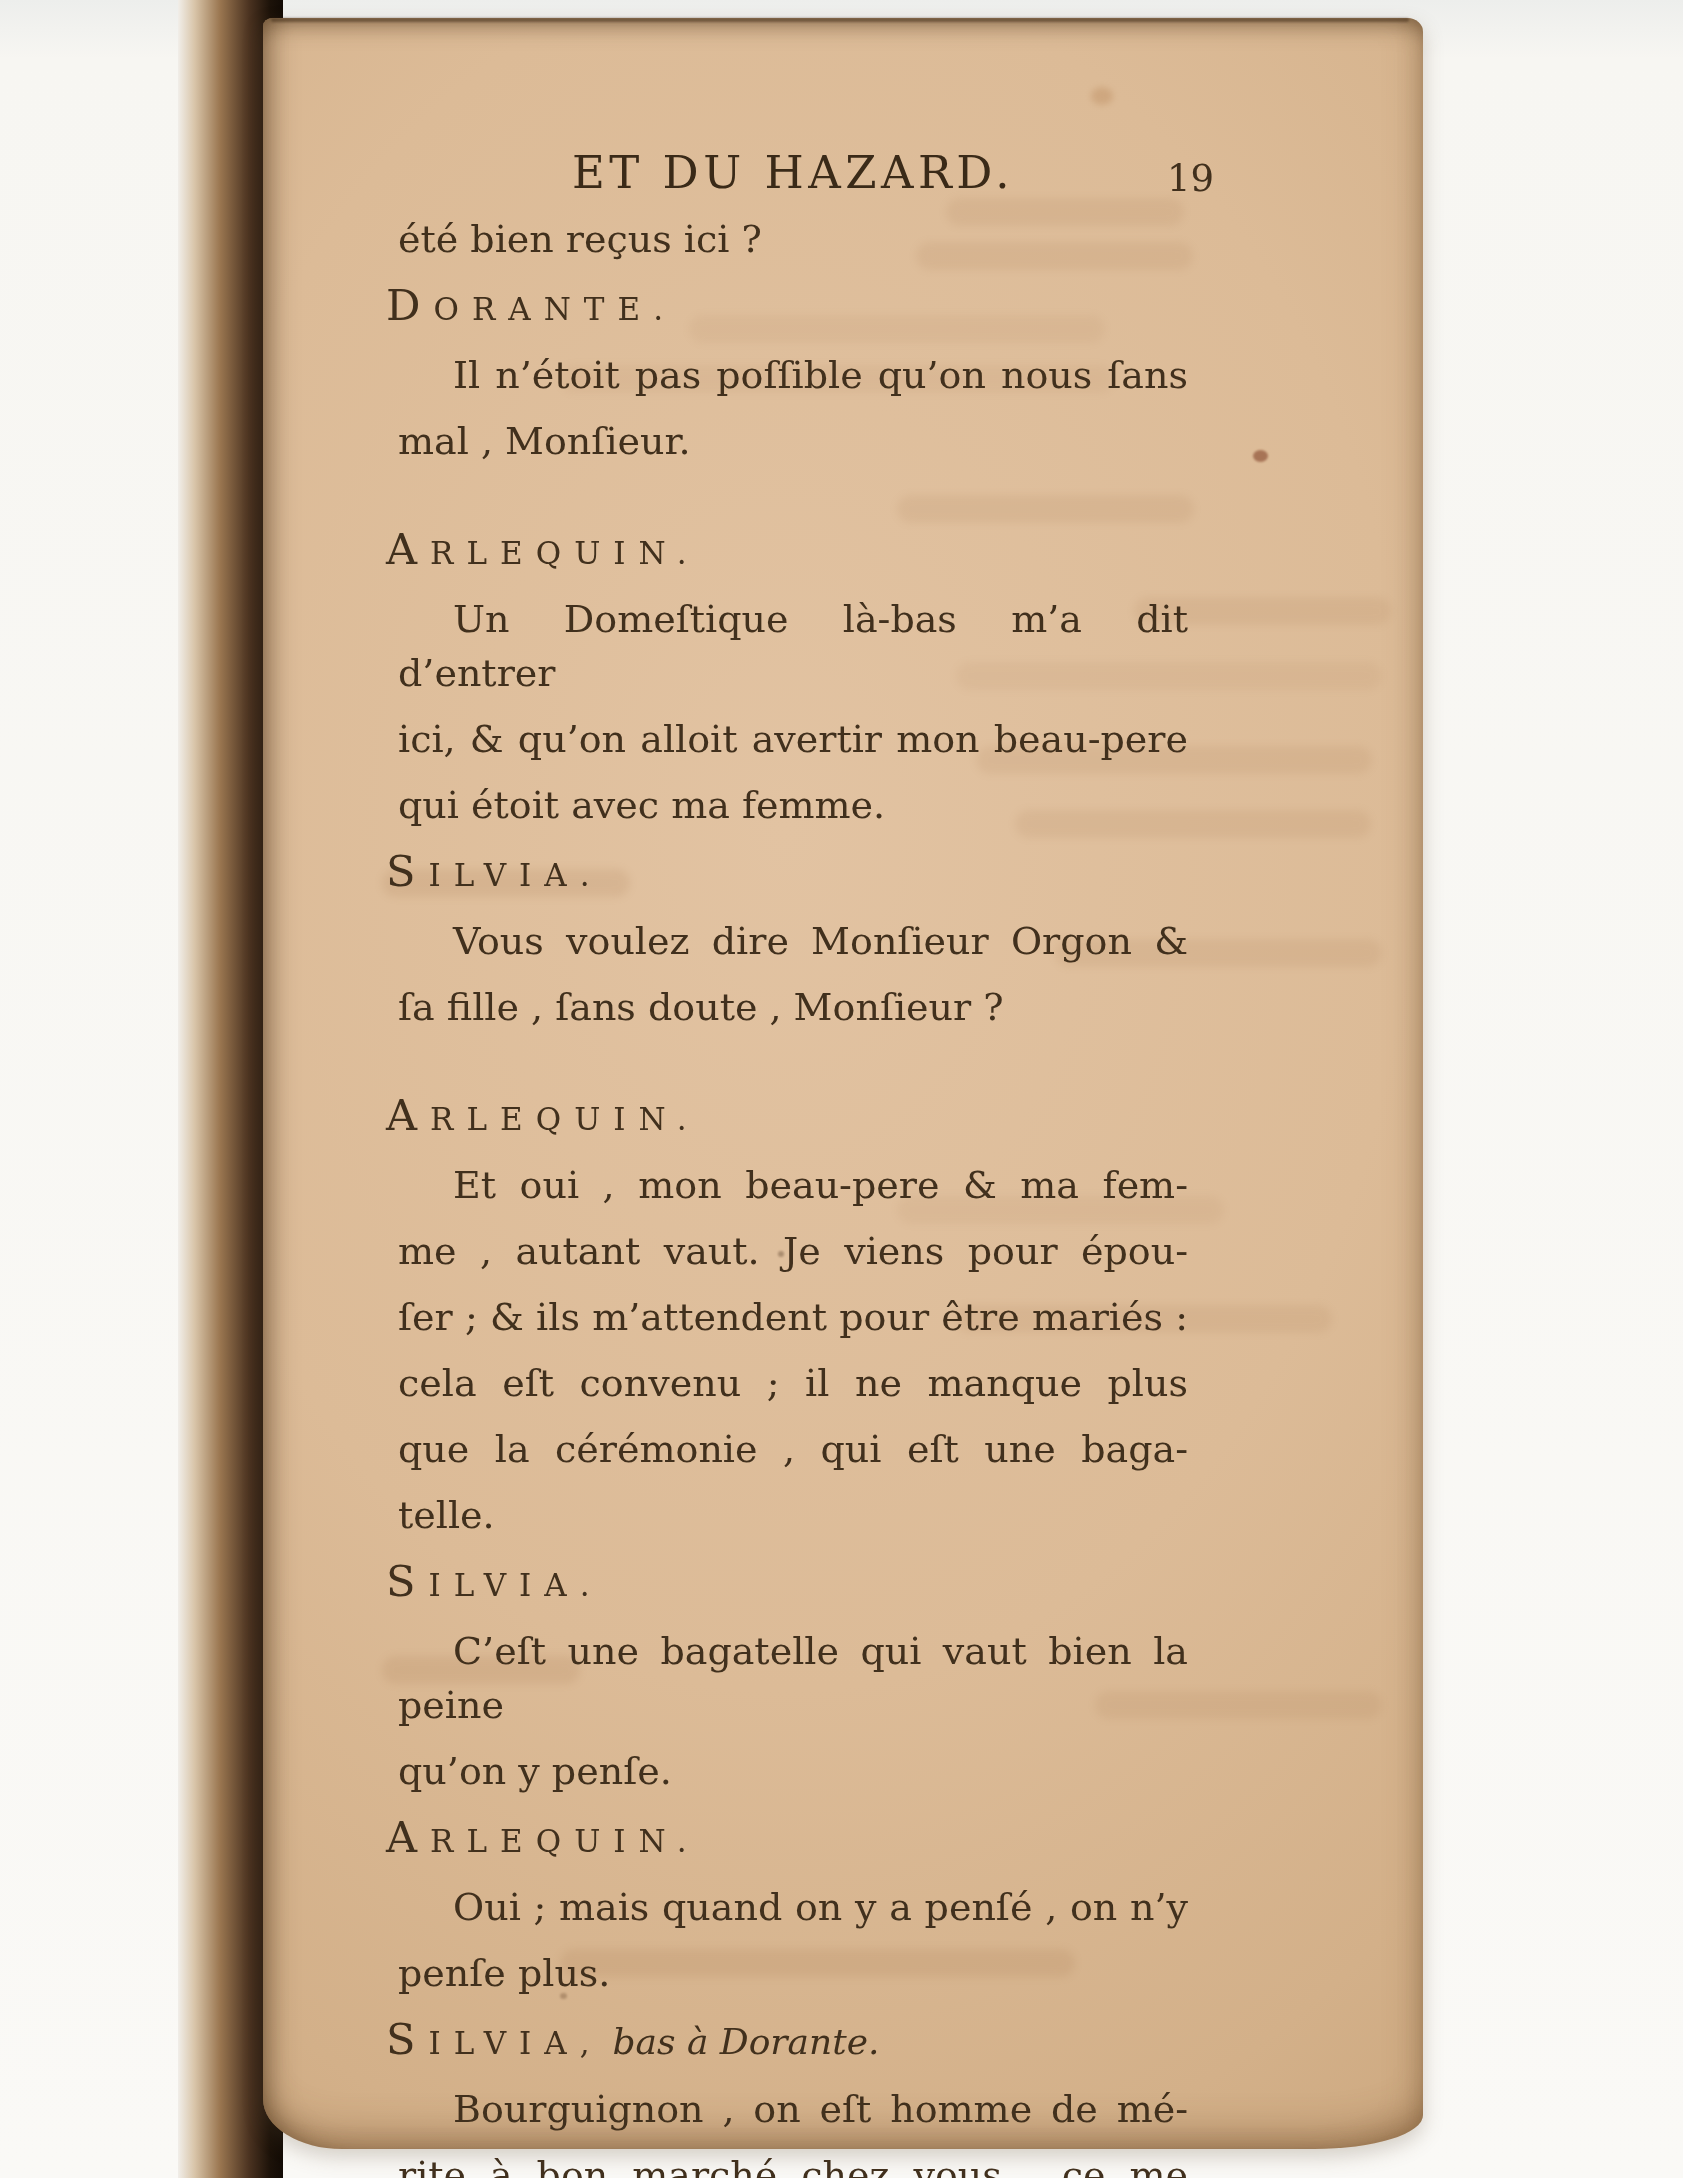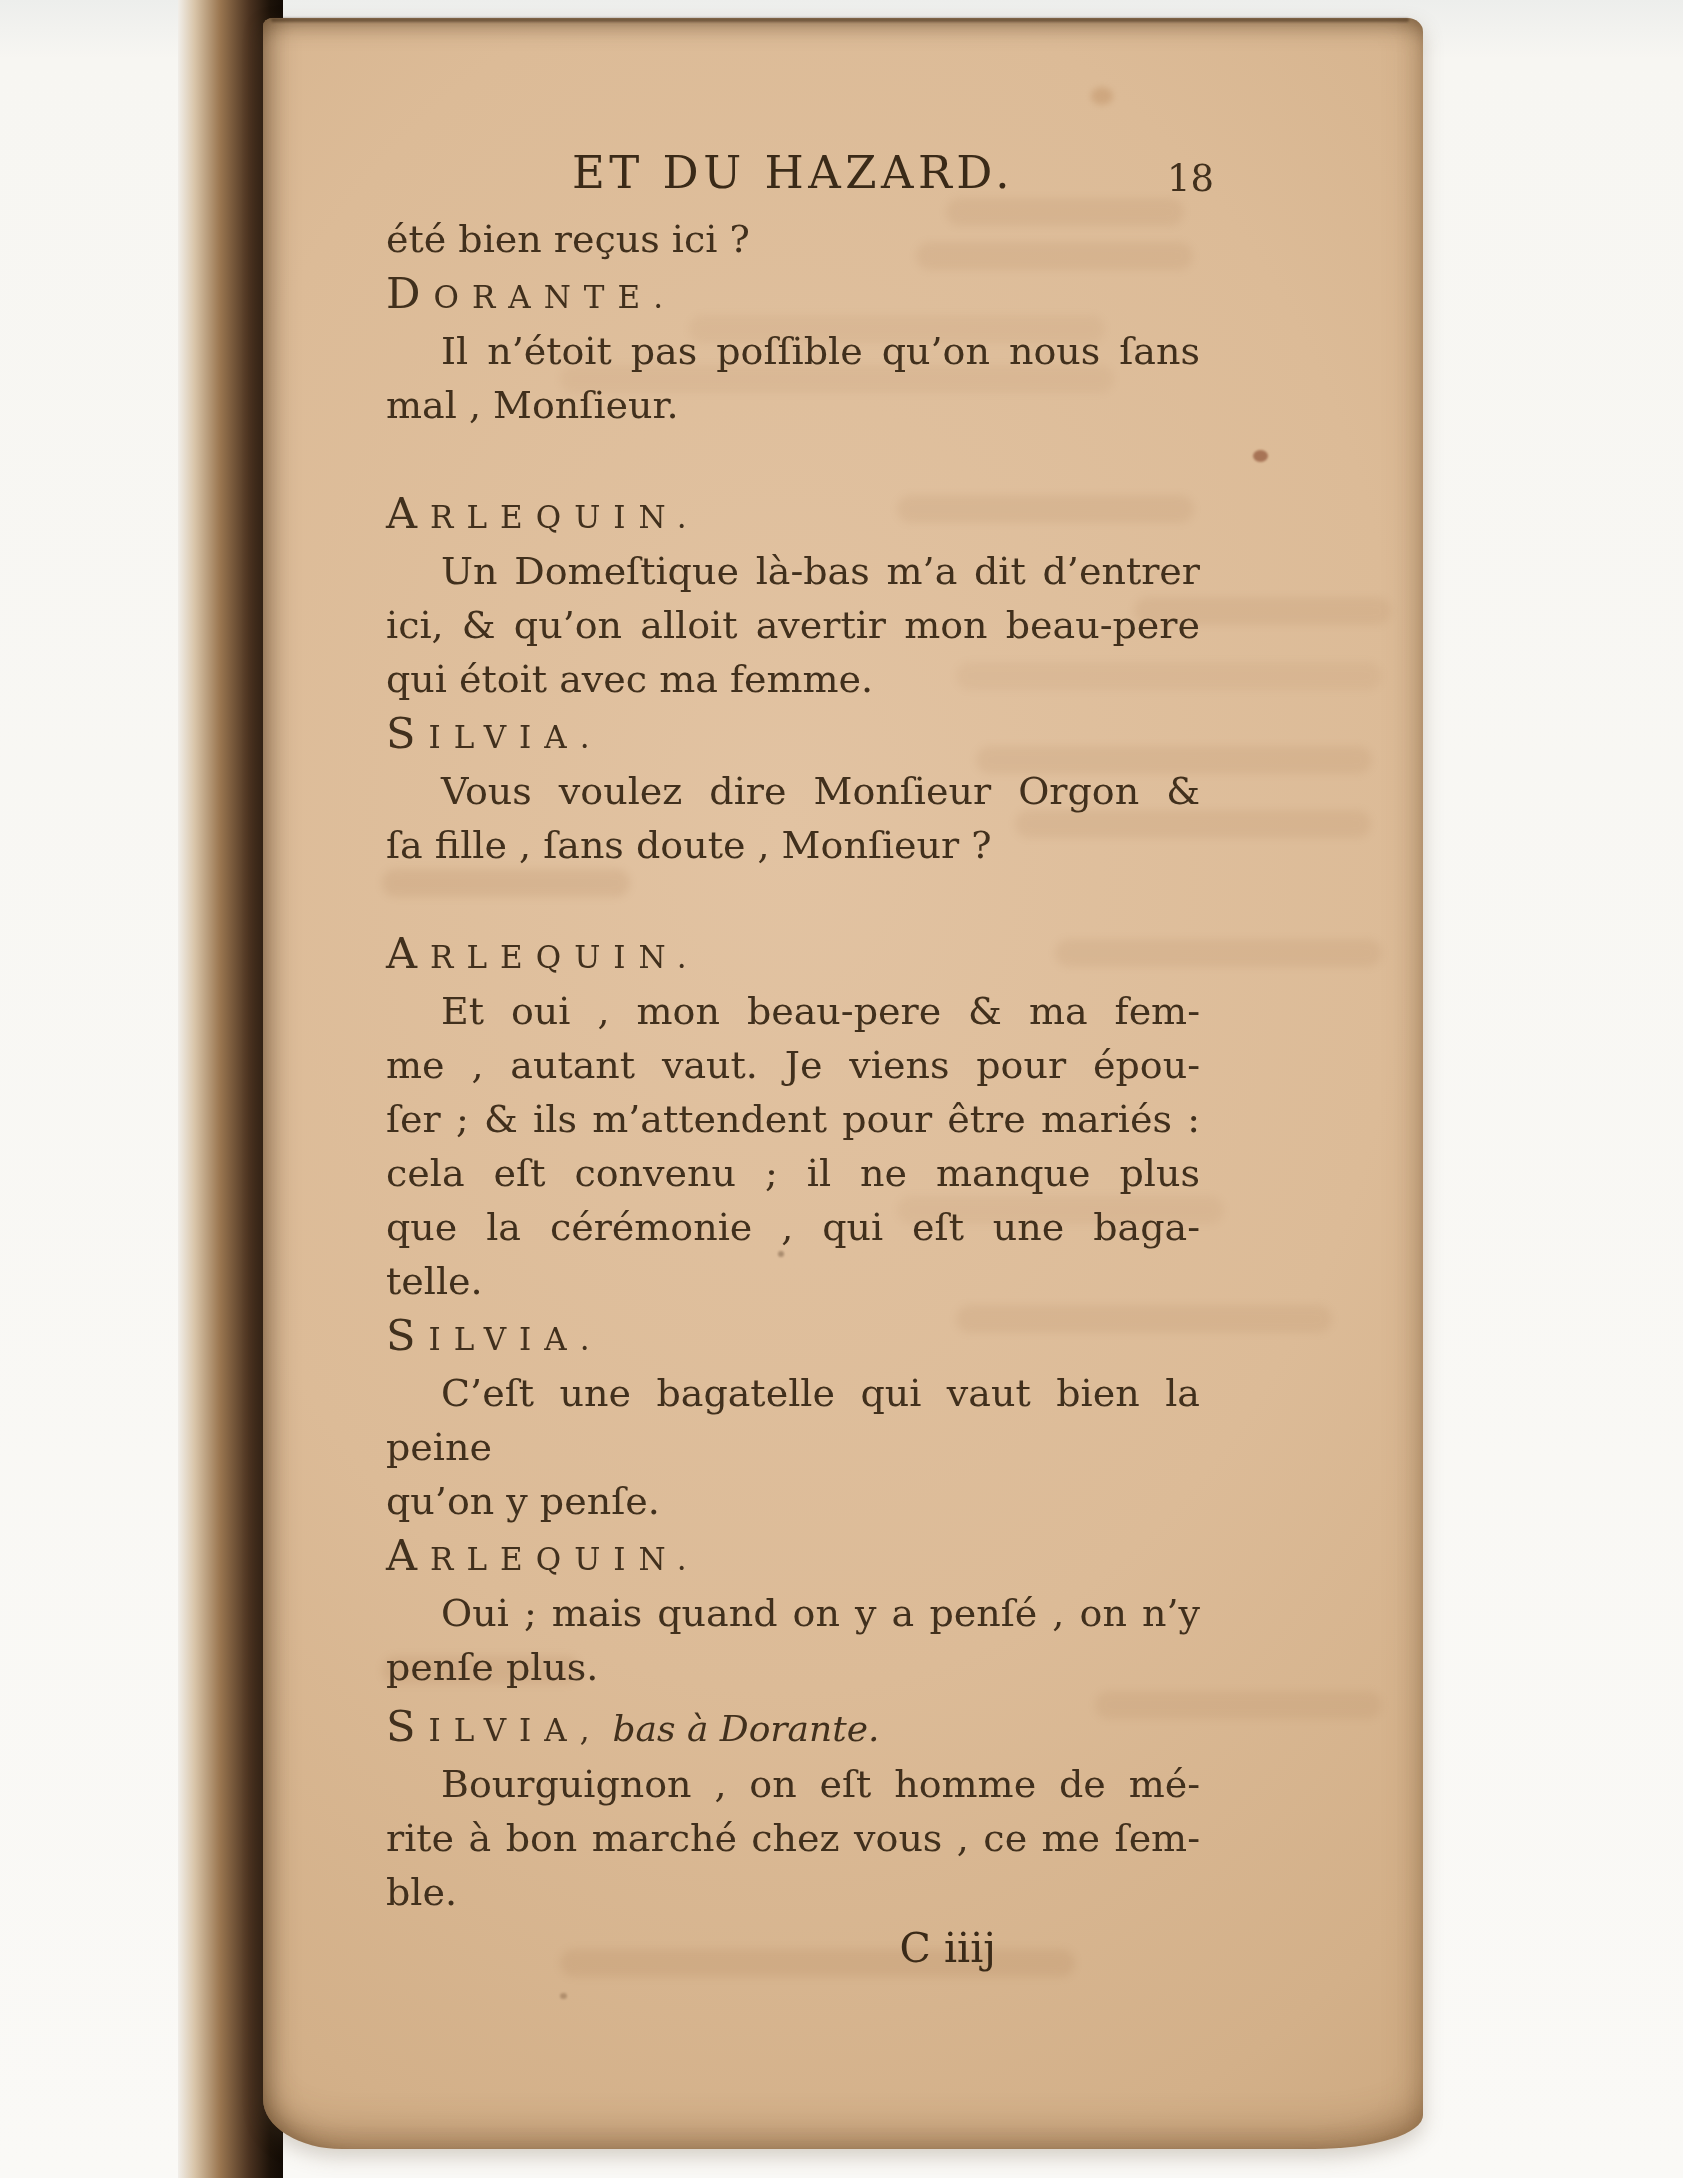--- a/index.html
+++ b/index.html
@@ -33,21 +33,21 @@
   .stain.red{left:990px;top:432px;width:15px;height:12px;background:#7c3a21;opacity:.55;filter:blur(1px);}
   .stain.fox{left:828px;top:69px;width:22px;height:18px;background:#b07a4a;opacity:.30;filter:blur(3px);}
   .stain.speck1{left:515px;top:1233px;width:6px;height:6px;background:#5a402a;opacity:.4;filter:blur(1px);}
   .stain.speck2{left:297px;top:1975px;width:7px;height:6px;background:#6a4a30;opacity:.35;filter:blur(1px);}
 
   .content{position:absolute;left:123px;top:0;width:814px;padding-top:125px;color:#41301d;}
   .header-row{position:relative;height:63px;}
   .title{display:block;text-align:center;font-size:45px;line-height:59px;letter-spacing:.10em;color:#3a2a18;white-space:nowrap;}
   .pagenum{position:absolute;right:-14px;top:14px;font-size:37px;color:#41301d;}
 
-  .line{font-size:38px;line-height:54px;margin:0;color:#41301d;}
+  .line{font-size:38px;line-height:54px;margin:12px;color:#41301d;}
   .fill{text-align:justify;text-align-last:justify;}
   .indent{text-indent:55px;}
   .first-line{margin-top:6px;}
 
   .speaker{margin:0;font-size:31px;line-height:54px;font-weight:normal;color:#41301d;}
   .sp-name{display:inline-block;letter-spacing:.42em;}
   .sp-name::first-letter{font-size:43px;}
   .sp-dir{display:inline-block;font-style:italic;letter-spacing:normal;font-size:36px;}
   .gap-lg{margin-top:54px;}
   .gap-sm{}
@@ -82,21 +82,21 @@
 
     <div class="stain red"></div>
     <div class="stain fox"></div>
     <div class="stain speck1"></div>
     <div class="stain speck2"></div>
 
     <div class="content">
 
       <div class="header-row">
         <span class="title">ET DU HAZARD.</span>
-        <span class="pagenum">18</span>
+        <span class="pagenum">19</span>
       </div>
 
       <p class="line first-line">été bien reçus ici ?</p>
 
       <h3 class="speaker"><span class="sp-name">DORANTE.</span></h3>
       <p class="line fill indent">Il n’étoit pas poſſible qu’on nous ſans</p>
       <p class="line">mal , Monſieur.</p>
 
       <h3 class="speaker gap-lg"><span class="sp-name">ARLEQUIN.</span></h3>
       <p class="line fill indent">Un Domeſtique là-bas m’a dit d’entrer</p>

